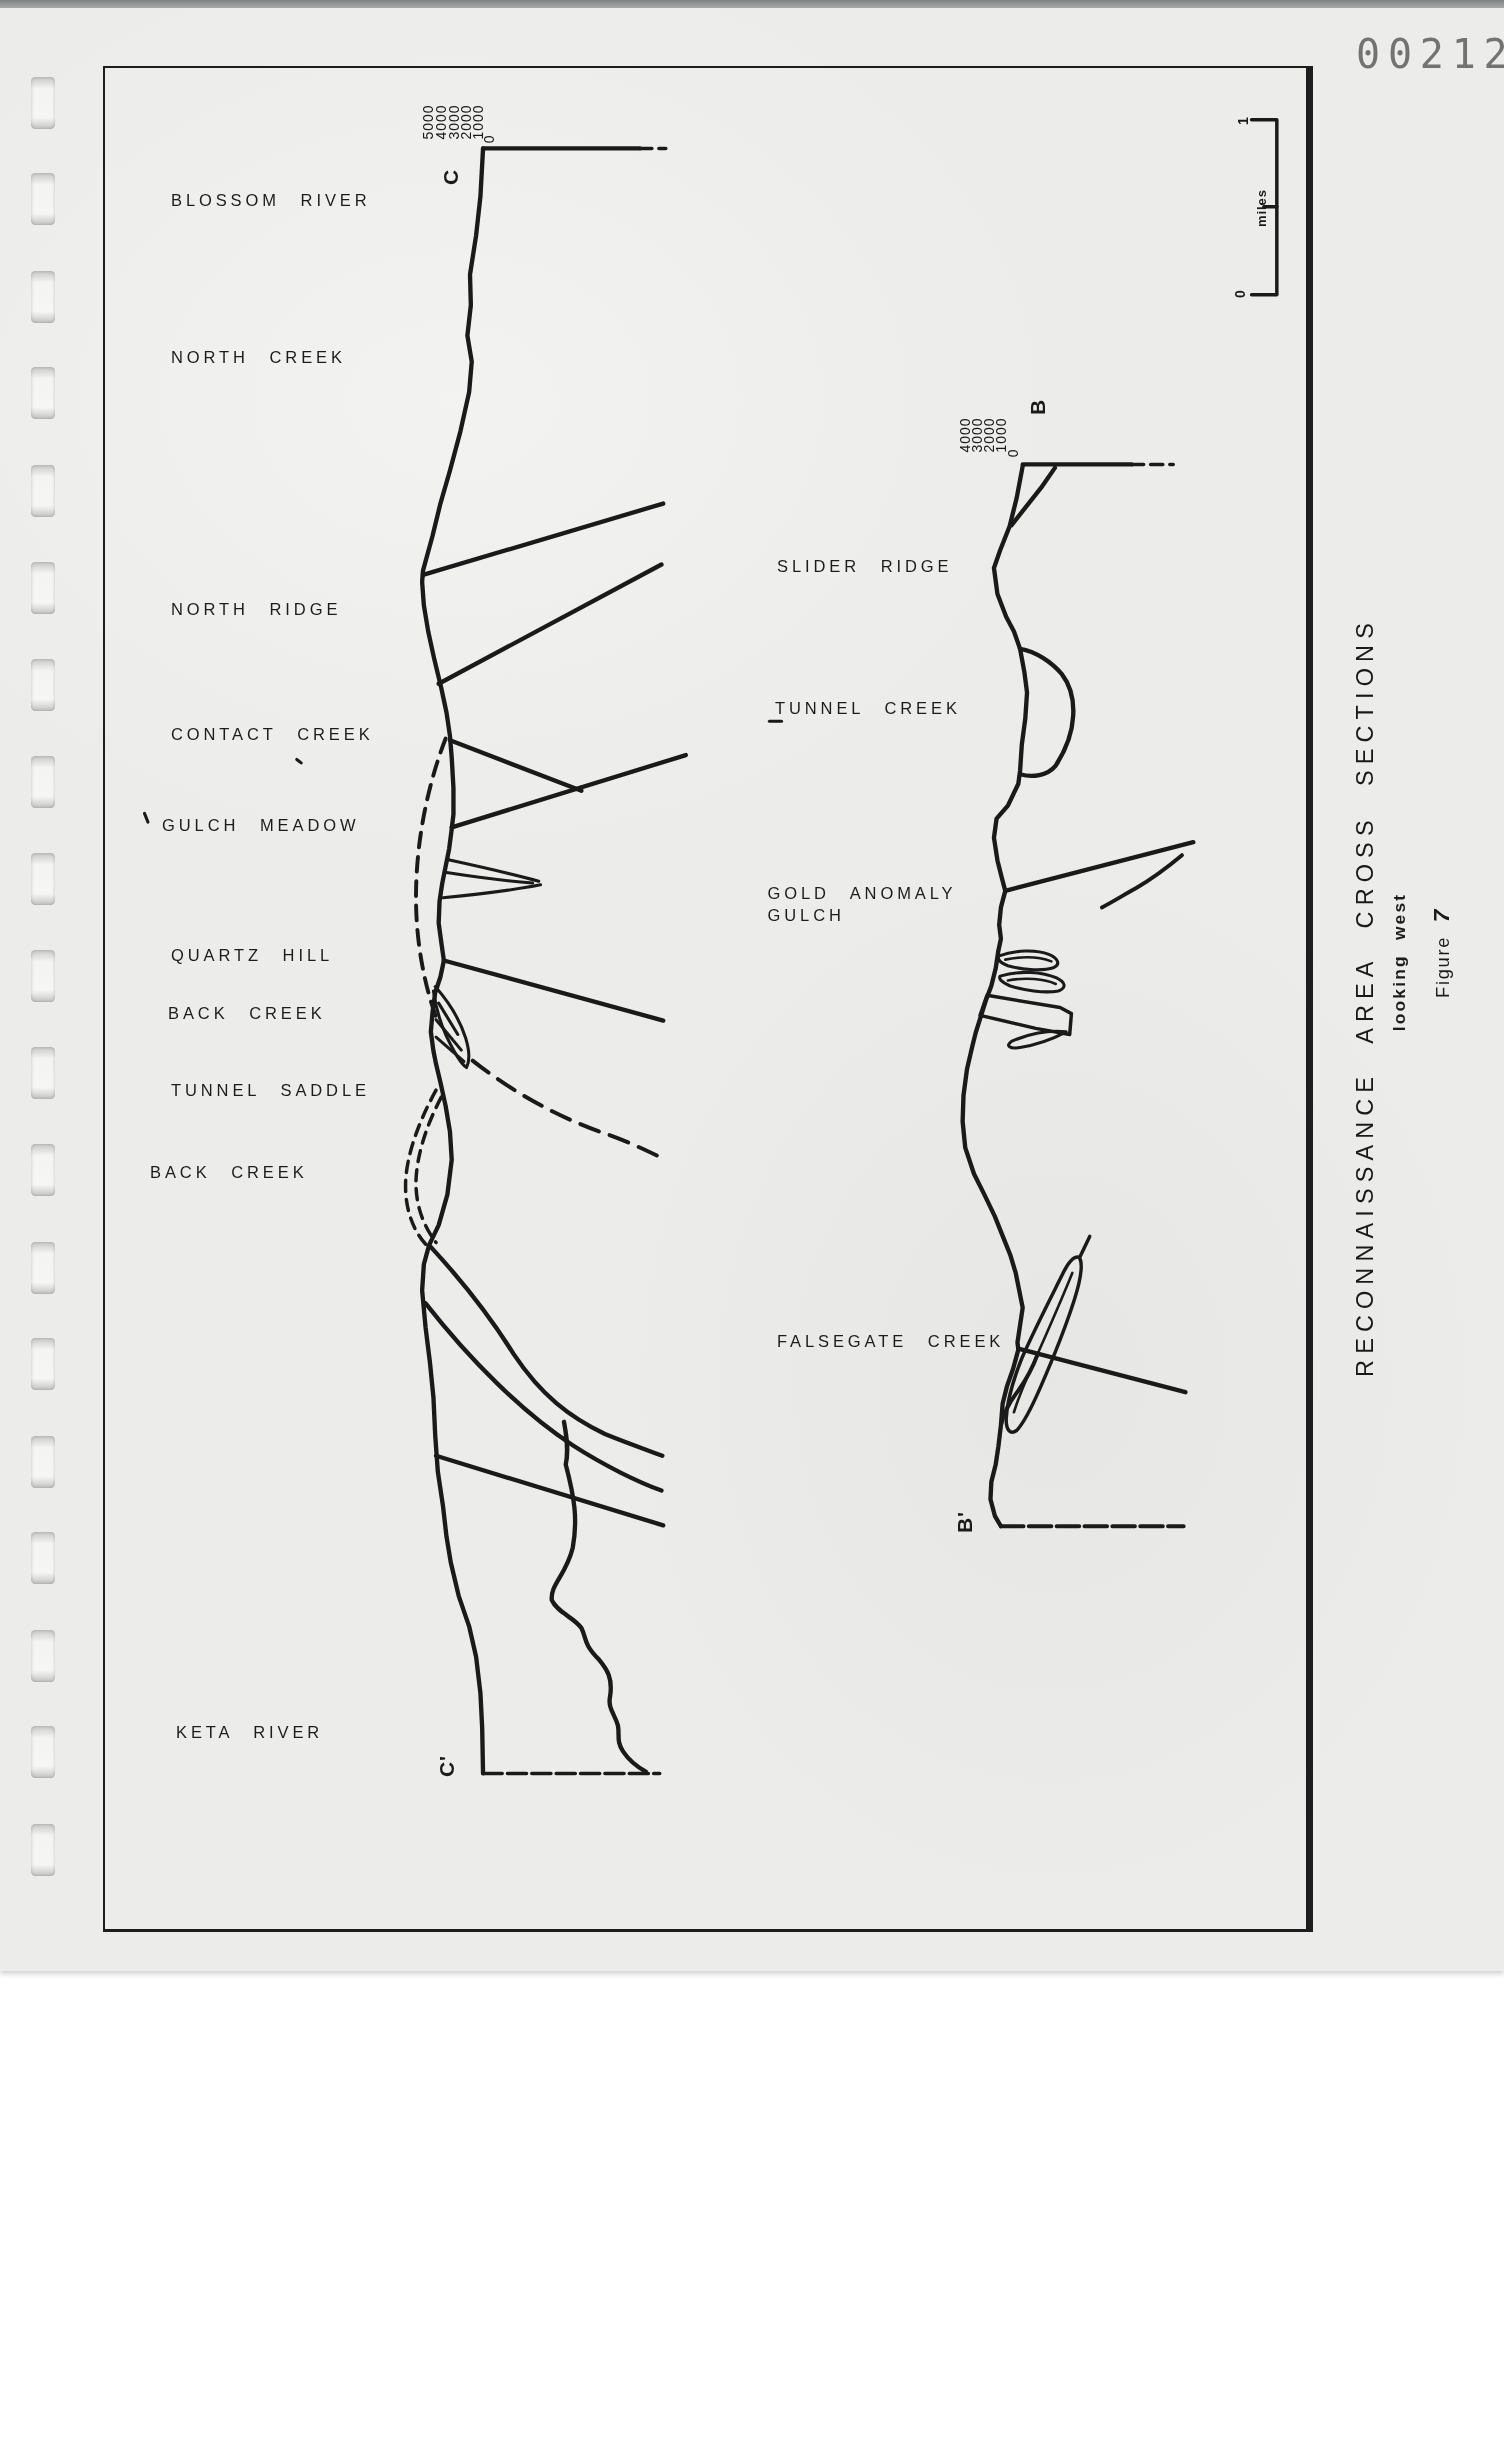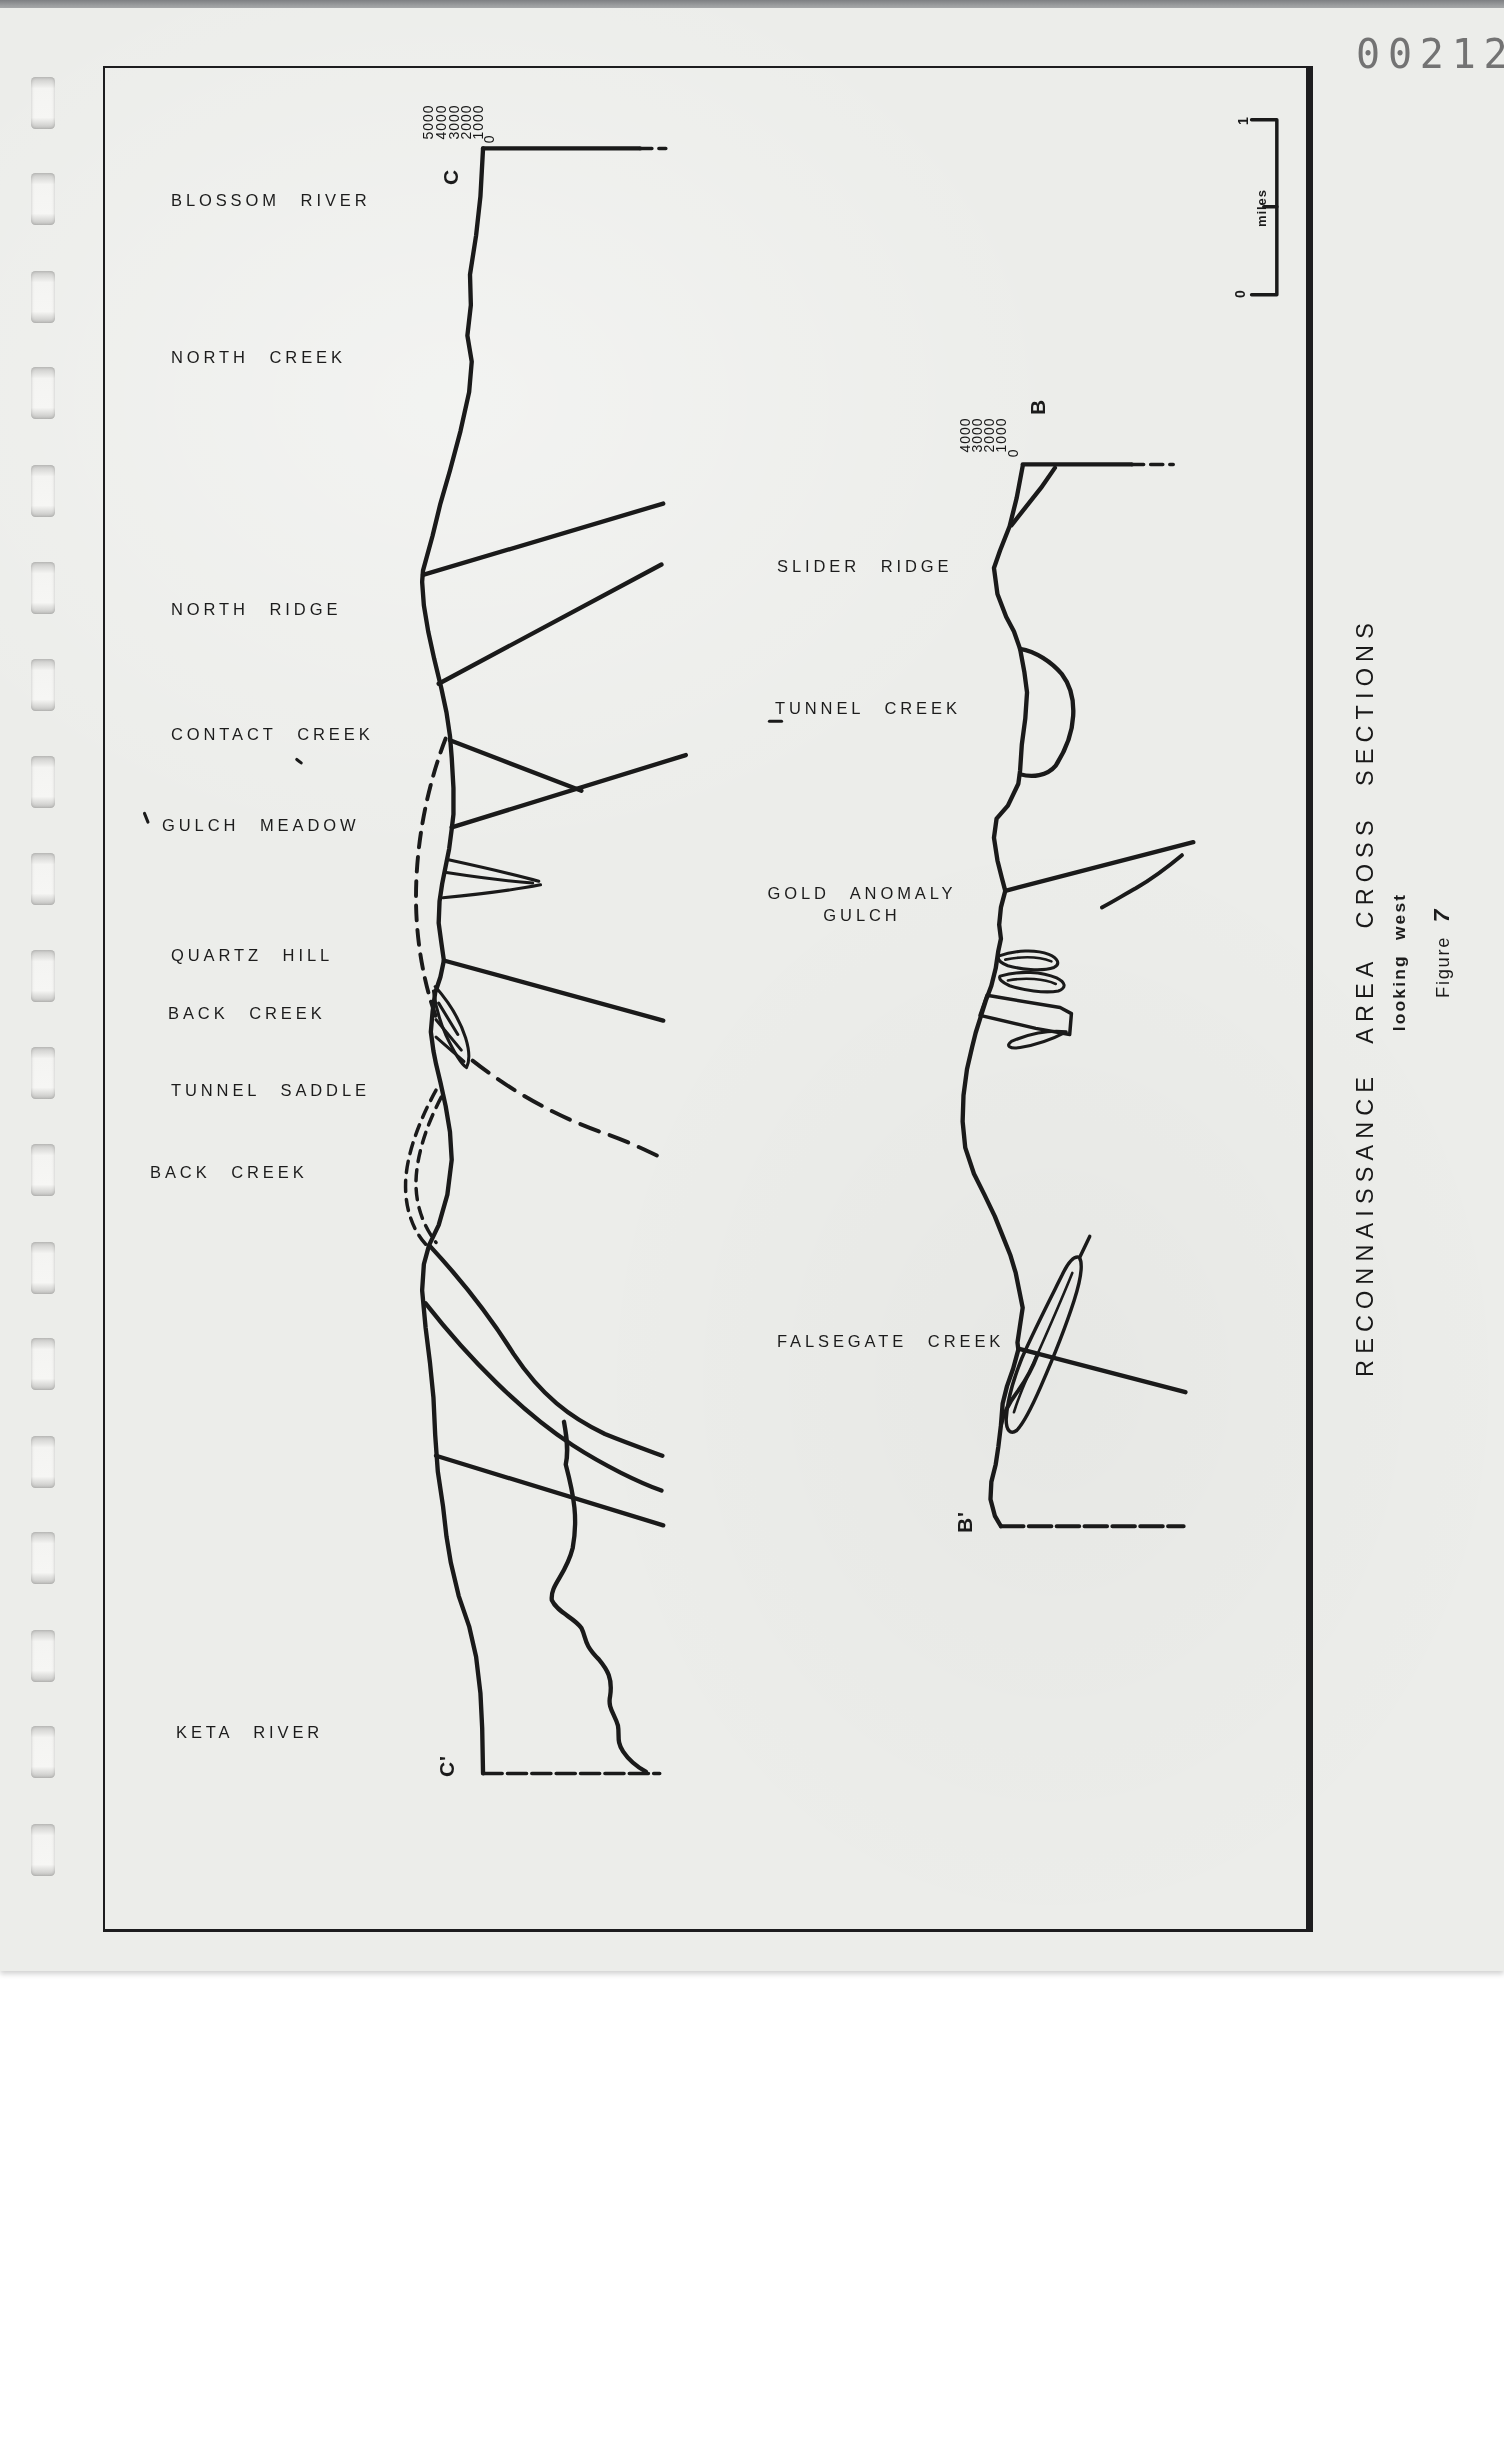--- a/index.html
+++ b/index.html
@@ -18,21 +18,21 @@
   .hole{position:absolute;left:31px;width:23.5px;height:52px;border-radius:4.4px;
         background:linear-gradient(#c9c9c7,#f4f4f2 22%,#f6f6f4 78%,#c4c4c2);
         box-shadow:inset 0 0 3.5px rgba(0,0,0,.22);}
   .stamp{position:absolute;left:1356px;top:31px;
          font-family:"DejaVu Sans Mono", monospace;font-size:40px;font-weight:normal;
          letter-spacing:7.8px;color:#737373;}
   svg.lines{position:absolute;left:0;top:0;}
   
   .hlabel{position:absolute;transform:translateY(-50%);white-space:nowrap;
           font-size:16.5px;letter-spacing:3.9px;word-spacing:12.2px;color:#1c1c1c;}
-  .center2{transform:translate(-50%,-50%);text-align:center;line-height:1.35;}
+  .center2{transform:translate(-50%,-50%);line-height:1.35;}
   
   .pin{position:absolute;width:0;height:0;}
   .pin>span{display:inline-block;transform:translate(-50%,-50%) rotate(-90deg);
             white-space:nowrap;}
   .elev{font-size:14px;letter-spacing:0.9px;color:#181818;}
   .endpt{font-size:21px;font-weight:bold;letter-spacing:0.9px;}
   .miles{font-size:13px;font-weight:bold;letter-spacing:0.9px;}
   .scalenum{font-size:14px;font-weight:bold;}
   .title{font-size:23.5px;letter-spacing:6.1px;word-spacing:15.7px;color:#191919;}
   .subtitle{font-size:17.4px;letter-spacing:2.2px;word-spacing:7px;font-weight:bold;color:#1c1c1c;}

